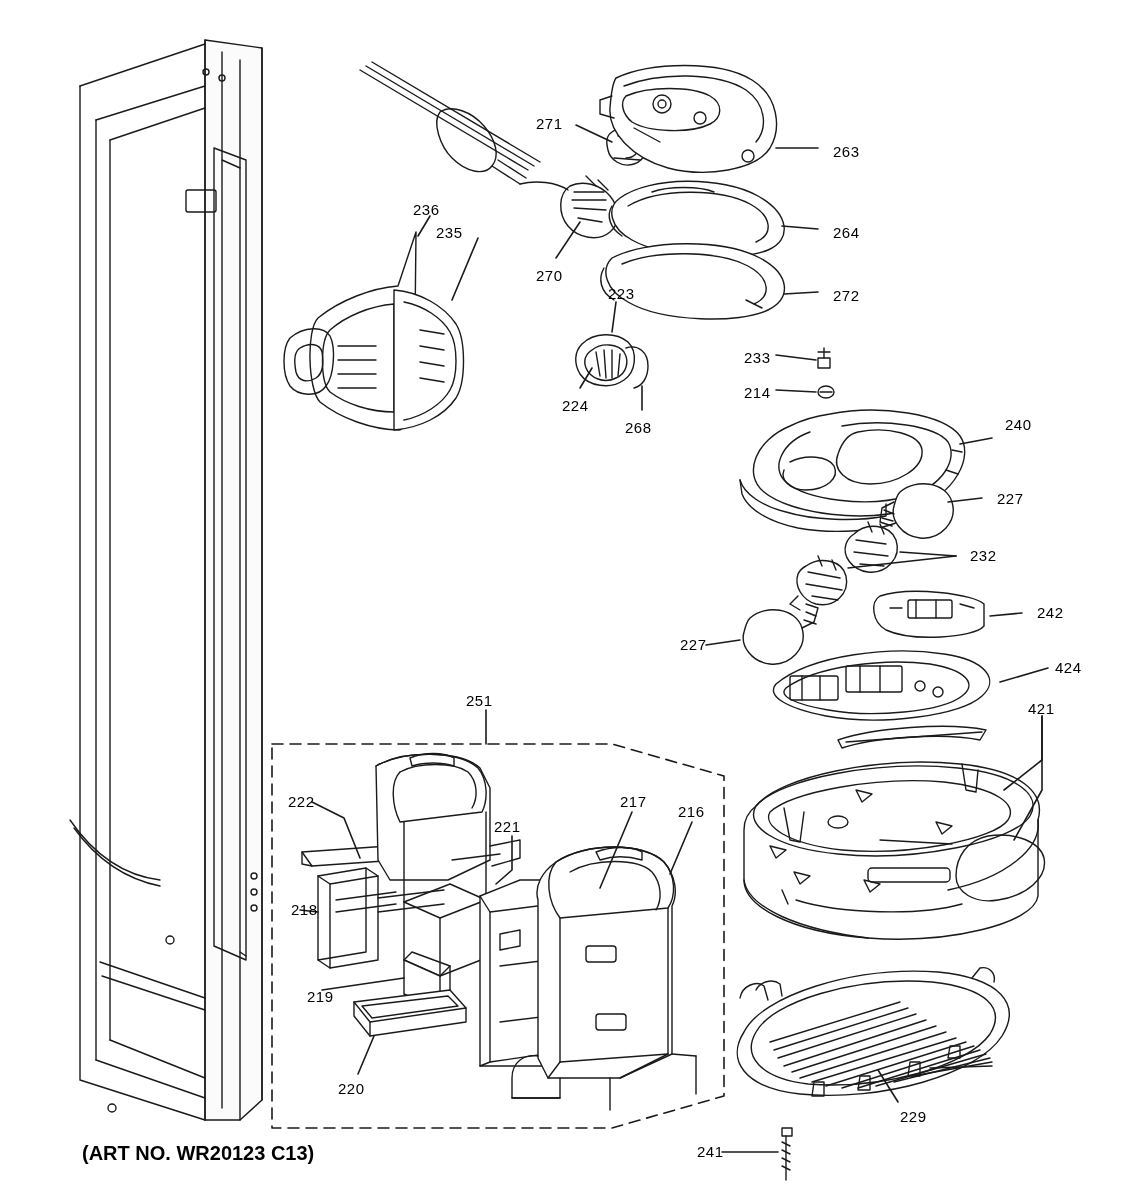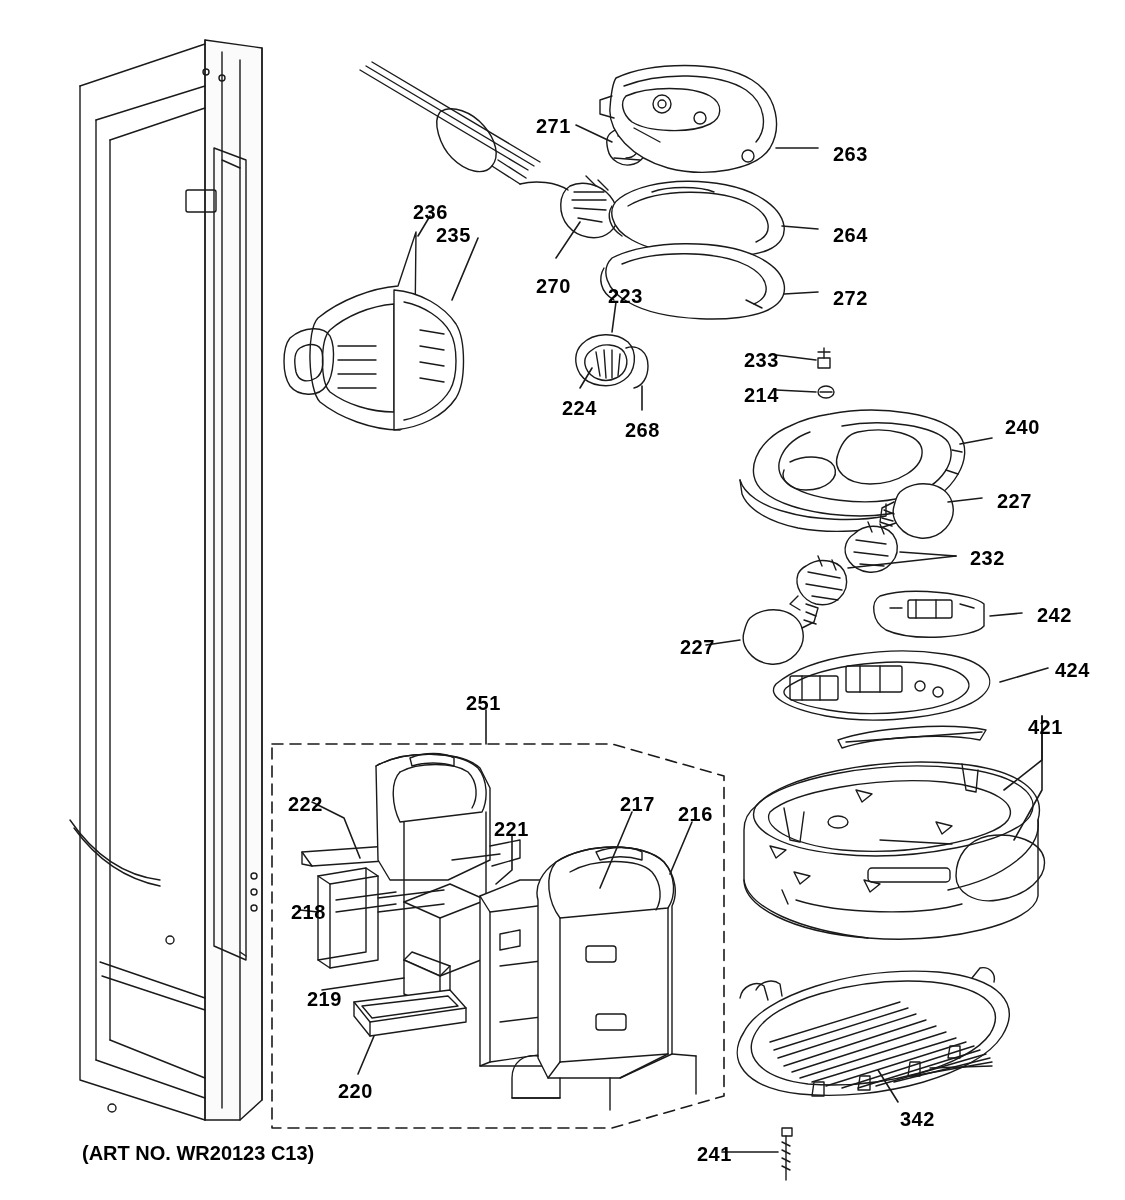--- a/index.html
+++ b/index.html
@@ -1,19 +1,19 @@
 <!DOCTYPE html>
 <html><head>
 <meta charset="utf-8">
 <style>
   html,body{margin:0;padding:0;background:#ffffff;}
   body{width:1125px;height:1200px;position:relative;font-family:"Liberation Sans",sans-serif;overflow:hidden;}
   #stage{position:absolute;left:0;top:0;width:1125px;height:1200px;}
   svg.art{position:absolute;left:0;top:0;width:1125px;height:1200px;}
-  .callout{position:absolute;font-size:20px;font-weight:700;color:#000;letter-spacing:.5px;white-space:nowrap;}
+  .callout{position:absolute;font-size:15px;font-weight:400;color:#000;letter-spacing:.5px;white-space:nowrap;}
   .artno{position:absolute;left:82px;top:1142px;font-size:20px;font-weight:700;color:#000;white-space:nowrap;}
 </style>
 </head>
 <body>
 
 <div id="stage">
 
   <svg class="art" viewBox="0 0 1125 1200">
     <g fill="none" stroke="#1a1a1a" stroke-width="1.4" stroke-linejoin="round" stroke-linecap="round">
 
@@ -375,40 +375,40 @@
         <path d="M898 1102 L878 1070"></path>
         <path d="M722 1152 L778 1152"></path>
       </g>
     </g>
   </svg>
 
   <div class="callout" style="left:536px;top:115px;">271</div>
   <div class="callout" style="left:833px;top:143px;">263</div>
   <div class="callout" style="left:833px;top:224px;">264</div>
   <div class="callout" style="left:833px;top:287px;">272</div>
-  <div class="callout" style="left:536px;top:275px;text-align:center;">270</div>
+  <div class="callout" style="left:536px;top:267px;text-align:center;">270</div>
   <div class="callout" style="left:413px;top:201px;">236</div>
   <div class="callout" style="left:436px;top:224px;">235</div>
   <div class="callout" style="left:608px;top:285px;">223</div>
   <div class="callout" style="left:562px;top:397px;">224</div>
   <div class="callout" style="left:625px;top:419px;">268</div>
   <div class="callout" style="left:744px;top:349px;">233</div>
   <div class="callout" style="left:744px;top:384px;">214</div>
   <div class="callout" style="left:1005px;top:416px;">240</div>
   <div class="callout" style="left:997px;top:490px;">227</div>
   <div class="callout" style="left:970px;top:547px;">232</div>
   <div class="callout" style="left:680px;top:636px;">227</div>
   <div class="callout" style="left:1037px;top:604px;">242</div>
   <div class="callout" style="left:1055px;top:659px;">424</div>
-  <div class="callout" style="left:1028px;top:716px;">421</div>
+  <div class="callout" style="left:1028px;top:700px;">421</div>
   <div class="callout" style="left:466px;top:692px;">251</div>
   <div class="callout" style="left:288px;top:793px;">222</div>
   <div class="callout" style="left:291px;top:901px;">218</div>
   <div class="callout" style="left:494px;top:818px;">221</div>
   <div class="callout" style="left:620px;top:793px;">217</div>
   <div class="callout" style="left:678px;top:803px;">216</div>
   <div class="callout" style="left:307px;top:988px;">219</div>
   <div class="callout" style="left:338px;top:1080px;">220</div>
-  <div class="callout" style="left:900px;top:1108px;">342</div>
+  <div class="callout" style="left:900px;top:1108px;">229</div>
   <div class="callout" style="left:697px;top:1143px;">241</div>
 
   <div class="artno">(ART NO. WR20123 C13)</div>
 </div>
 
 </body></html>

